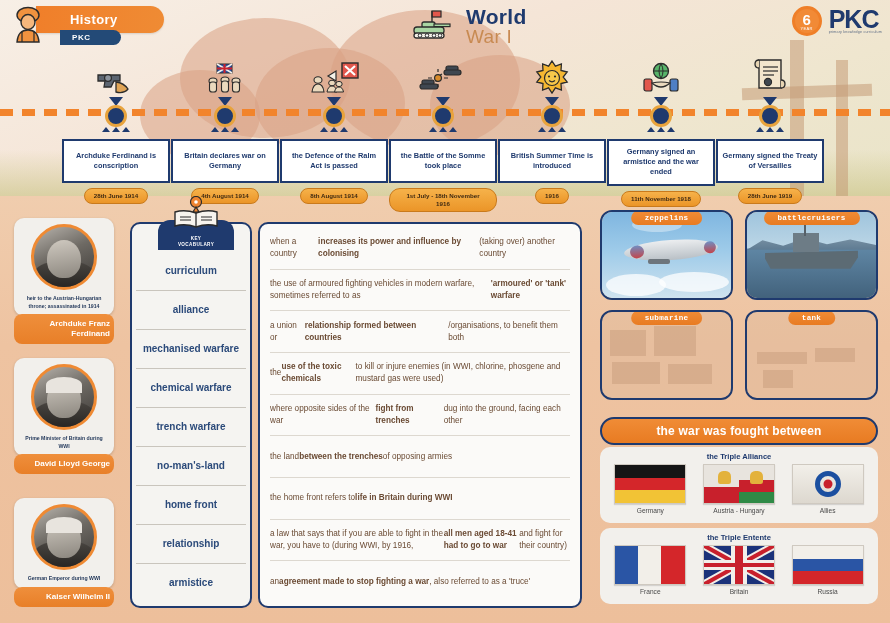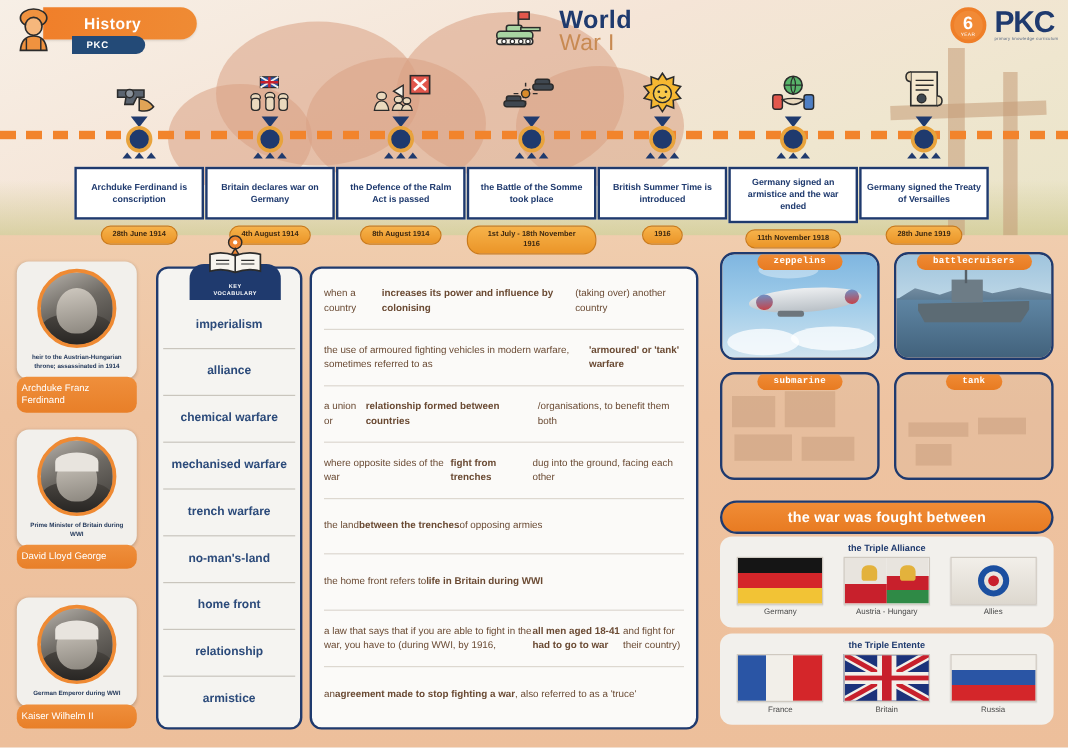--- a/index.html
+++ b/index.html
@@ -89,21 +89,21 @@
     transform:translateX(-50%); border-radius:50% 50% 45% 45%;
     background:linear-gradient(170deg,#cfc9c0,#8b867e); }
   .fig-photo .body { position:absolute; left:50%; bottom:-4px; width:60px; height:30px;
     transform:translateX(-50%); border-radius:44% 44% 0 0;
     background:linear-gradient(180deg,#4a4641,#23211f); }
   .fig-photo .hair { position:absolute; left:50%; top:16%; width:36px; height:16px;
     transform:translateX(-50%); border-radius:50% 50% 0 0; background:#e8e4de; }
   .fig-desc { color:#253a5c; font-size:5.2px; font-weight:bold; line-height:1.45;
     margin-top:5px; padding:0 2px 3px; }
   .fig-name { background:linear-gradient(180deg,#ef8f3c,#e87f28); color:#fff;
-    font-size:8px; font-weight:normal; line-height:1.25; text-align:left;
+    font-size:8px; font-weight:bold; line-height:1.25; text-align:right;
     padding:5px 4px; border-radius:8px; margin-top:-2px; position:relative; }
 
   
   .vocab-wrap { position:absolute; left:130px; top:222px; width:452px; height:386px; }
   .vocab-book { position:absolute; left:42px; top:-26px; width:48px; height:34px; z-index:4; }
   .vocab-tab { position:absolute; left:28px; top:-2px; width:76px; height:30px;
     background:#1f3a6e; border-radius:12px 12px 0 0; z-index:3;
     display:flex; align-items:flex-end; justify-content:center; padding-bottom:3px; }
   .vocab-tab span { color:#fff; font-size:4.6px; font-weight:bold; letter-spacing:.4px; line-height:1.15; text-align:center; }
   .vocab-cols { position:absolute; inset:0; display:flex; gap:6px; }
@@ -478,34 +478,35 @@
       </svg>
     </div>
     <div class="vocab-tab">
       <span>
         <span>KEY</span><br>
         <span>VOCABULARY</span>
       </span>
     </div>
     <div class="vocab-cols">
       <div class="vcol-terms">
-        <div class="term">imperialism</div>
+        <div class="term">curriculum</div>
         <div class="term">alliance</div>
+        <div class="term">mechanised warfare</div>
         <div class="term">chemical warfare</div>
-        <div class="term">mechanised warfare</div>
         <div class="term">trench warfare</div>
         <div class="term">no-man's-land</div>
         <div class="term">home front</div>
         <div class="term">relationship</div>
         <div class="term">armistice</div>
       </div>
       <div class="vcol-defs">
         <div class="def">when a country <b>increases its power and influence by colonising</b> (taking over) another country</div>
         <div class="def">the use of armoured fighting vehicles in modern warfare, sometimes referred to as <b>'armoured' or 'tank' warfare</b></div>
         <div class="def">a union or <b>relationship formed between countries</b>/organisations, to benefit them both</div>
+        <div class="def">the <b>use of the toxic chemicals</b> to kill or injure enemies (in WWI, chlorine, phosgene and mustard gas were used)</div>
         <div class="def">where opposite sides of the war <b>fight from trenches</b> dug into the ground, facing each other</div>
         <div class="def">the land <b>between the trenches</b> of opposing armies</div>
         <div class="def">the home front refers to <b>life in Britain during WWI</b></div>
         <div class="def">a law that says that if you are able to fight in the war, you have to (during WWI, by 1916, <b>all men aged 18-41 had to go to war</b> and fight for their country)</div>
         <div class="def">an <b>agreement made to stop fighting a war</b>, also referred to as a 'truce'</div>
       </div>
     </div>
   </div>
 
   <div class="tech-grid">

